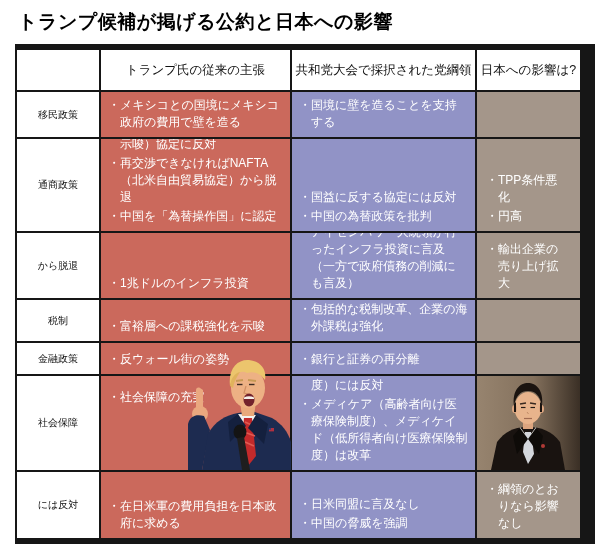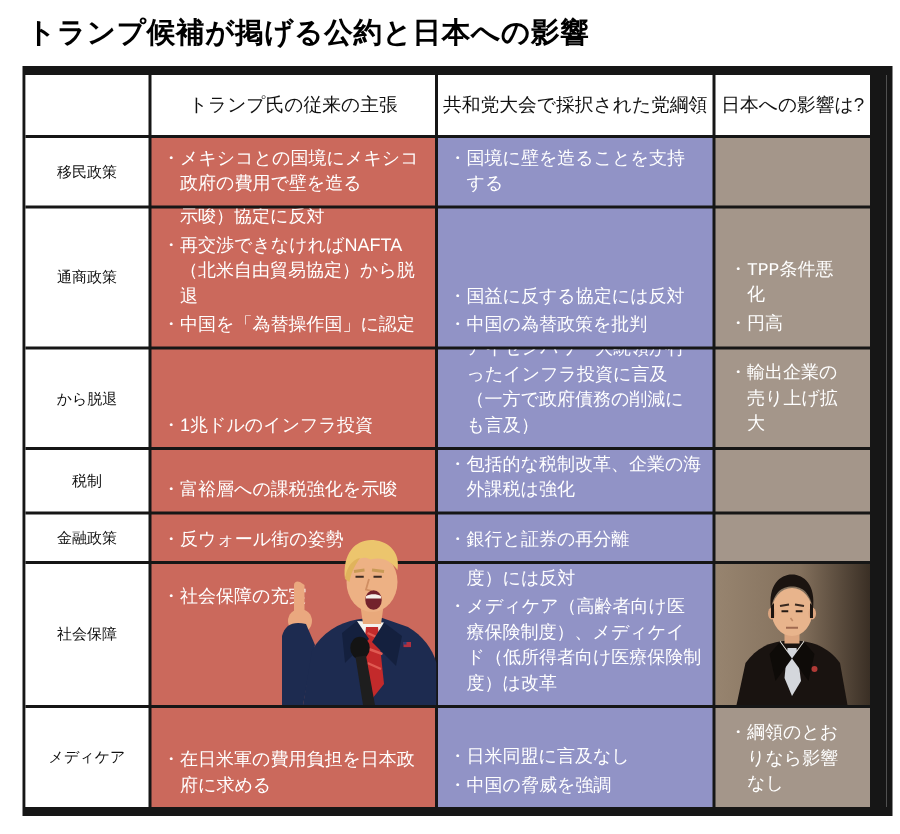--- a/index.html
+++ b/index.html
@@ -53,21 +53,21 @@
   }
   .content{
     display:flex;flex-direction:column;justify-content:flex-end;
     padding:5px 7px;
     font-size:12px;line-height:1.42;color:var(--cell-text);
   }
   .content.top{justify-content:flex-start;padding-top:12px;}
   .claims{background:var(--claims-bg);}
   .platform{background:var(--platform-bg);}
   .impact{background:var(--impact-bg);}
-  .impact.content{padding-left:9px;padding-right:15px;font-family:Liberation Mono, monospace;}
+  .impact.content{padding-left:9px;padding-right:15px;}
   .bullet{padding-left:1em;text-indent:-1em;margin:1px 0;}
   .photo-cell{padding:0;display:block;}
   .photo-cell svg{display:block;width:100%;height:100%;}
   .trump-overlay{
     position:absolute;
     left:171px;top:302px;
     width:103px;height:118px;
     z-index:3;
     pointer-events:none;
   }
@@ -183,21 +183,21 @@
 
           <path d="M43,28 L49,27" stroke="#3a2a20" stroke-width="1.4" fill="none"></path>
           <path d="M53,27 L59,28" stroke="#3a2a20" stroke-width="1.4" fill="none"></path>
           <path d="M44,31.5 L48.5,31.5" stroke="#241a14" stroke-width="1.2" fill="none"></path>
           <path d="M53.5,31.5 L58,31.5" stroke="#241a14" stroke-width="1.2" fill="none"></path>
           <path d="M50,36 L51.5,38" stroke="#c08a66" stroke-width="1" fill="none"></path>
           <path d="M47,42.5 L55,42.5" stroke="#a06a50" stroke-width="1.2" fill="none"></path>
         </svg>
       </div>
 
-      <div class="cell label">メディケア</div>
+      <div class="cell label">には反対</div>
       <div class="cell content claims">
         <div class="bullet">・在日米軍の費用負担を日本政府に求める</div>
       </div>
       <div class="cell content platform">
         <div class="bullet">・日米同盟に言及なし</div>
         <div class="bullet">・中国の脅威を強調</div>
       </div>
       <div class="cell content impact">
         <div class="bullet">・綱領のとおりなら影響なし</div>
       </div>

